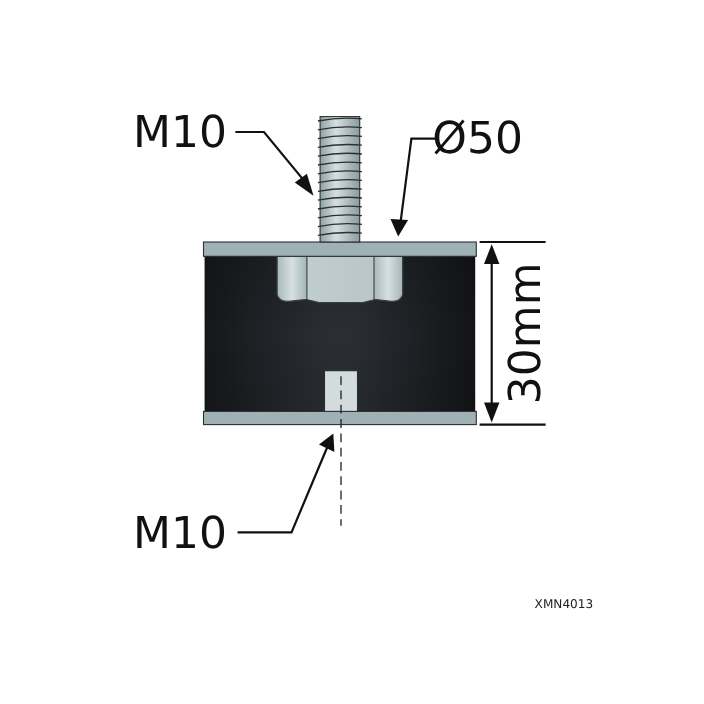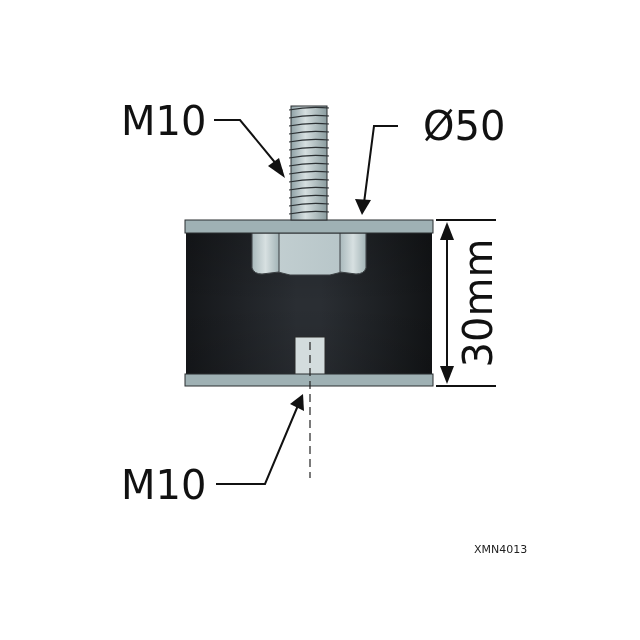--- a/index.html
+++ b/index.html
@@ -1,20 +1,20 @@
 <!DOCTYPE html>
 <html><head>
   <meta charset="utf-8">
   <style>
     html, body { margin: 0; padding: 0; background: #ffffff; }
     body { width: 640px; height: 640px; position: relative; overflow: hidden; font-family: "DejaVu Sans", sans-serif; }
     #diagram { position: absolute; left: 0; top: 0; width: 640px; height: 640px; }
     .lbl { position: absolute; color: #111111; font-family: "DejaVu Sans", sans-serif; line-height: 1; white-space: nowrap; }
     .big { font-size: 40px; letter-spacing: 0px; }
-    .code { font-size: 11px; color: #222; }
+    .code { font-size: 11px; color: #222; margin-left: 12px; }
   </style>
 </head>
 <body>
 
 <svg id="diagram" viewBox="0 0 640 640" xmlns="http://www.w3.org/2000/svg">
   <defs>
     <linearGradient id="rubberGrad" x1="0" x2="1" y1="0" y2="0">
       <stop offset="0" stop-color="#15171a"></stop>
       <stop offset="0.45" stop-color="#2a2e33"></stop>
       <stop offset="0.55" stop-color="#2a2e33"></stop>
@@ -100,16 +100,16 @@
   <g stroke="#111" stroke-width="2" fill="none">
     <line x1="436" y1="220" x2="496" y2="220"></line>
     <line x1="436" y1="386" x2="496" y2="386"></line>
     <line x1="447" y1="232" x2="447" y2="374"></line>
   </g>
   <polygon points="447,222 440,240 454,240" fill="#111"></polygon>
   <polygon points="447,384 440,366 454,366" fill="#111"></polygon>
 </svg>
 
 <div class="lbl big" style="left:121px; top:101px;">M10</div>
-<div class="lbl big" style="left:423px; top:106px;">Ø50</div>
+<div class="lbl big" style="left:393px; top:106px;">Ø50</div>
 <div class="lbl big" style="left:121px; top:465px;">M10</div>
 <div class="lbl big" style="left:478px; top:303px; transform: translate(-50%,-50%) rotate(-90deg); transform-origin: center;">30mm</div>
 <div class="lbl code" style="left:474px; top:544px;">XMN4013</div>
 
 </body></html>

